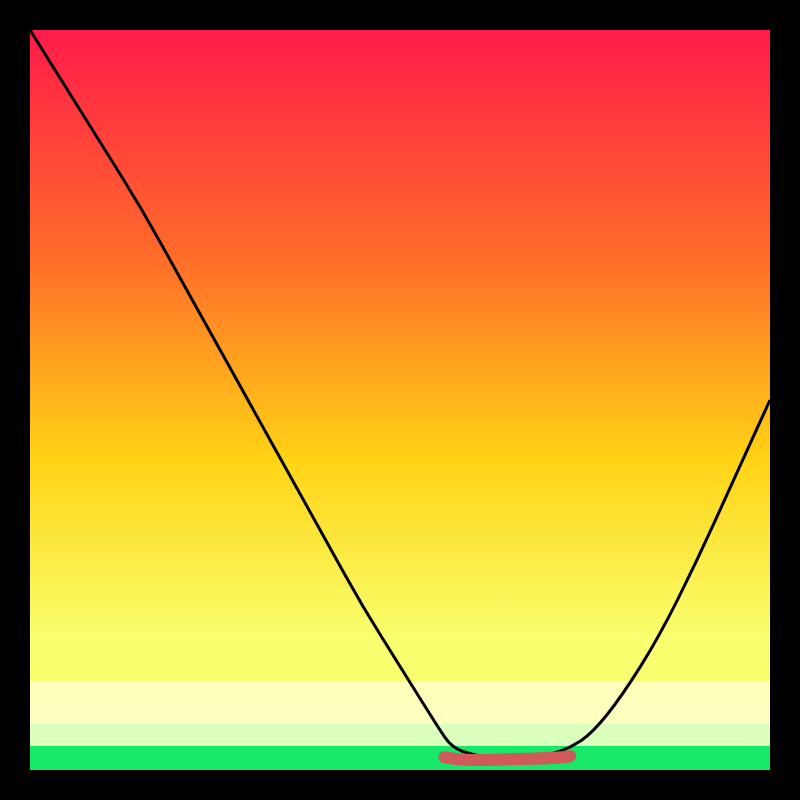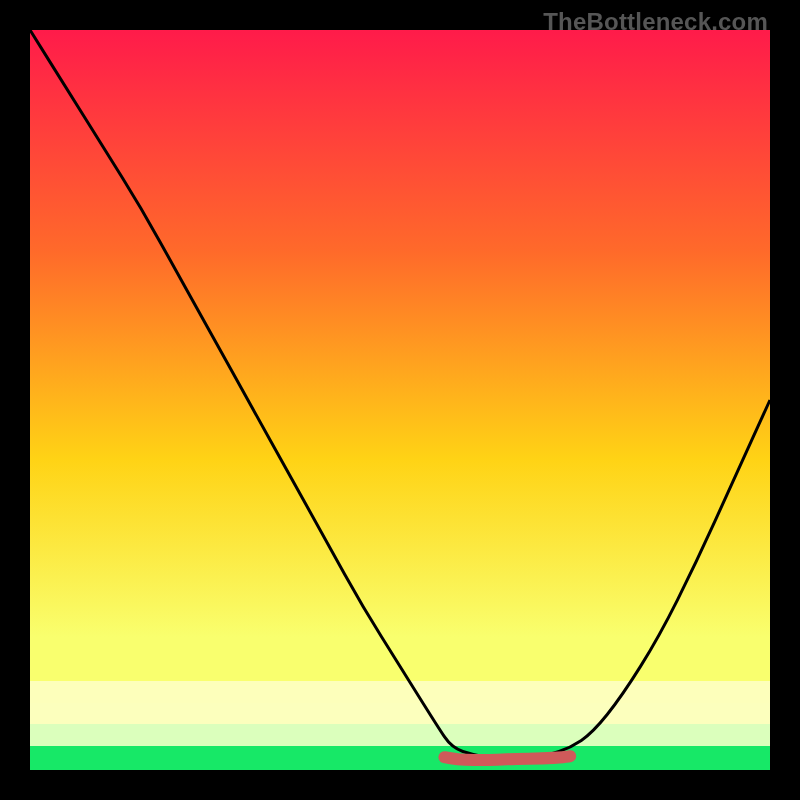--- a/index.html
+++ b/index.html
@@ -43,21 +43,20 @@
     position: absolute;
     left: 0; top: 0;
     width: 100%;
     height: 100%;
   }
 </style>
 </head>
 <body>
 
 <div class="stage" style="background: rgb(0, 0, 0);">
-  <div class="source">TheBottleneck.com</div>
 
   <div class="plot-area">
     <div class="grad-full" style="background: linear-gradient(rgb(255, 27, 74) 0%, rgb(255, 106, 42) 30%, rgb(255, 211, 21) 58%, rgb(249, 255, 110) 82%, rgb(249, 255, 110) 100%);"></div>
 
     <div class="band band-a" style="top: 651.2px; height: 22.2px; background: rgb(253, 255, 214); opacity: 0.75;"></div>
     <div class="band band-b" style="top: 673.4px; height: 20.72px; background: rgb(255, 255, 255); opacity: 0.55;"></div>
     <div class="band band-c" style="top: 694.12px; height: 22.2px; background: rgb(215, 255, 196); opacity: 0.9;"></div>
     <div class="band band-d" style="top: 716.32px; height: 23.68px; background: rgb(23, 232, 103); opacity: 1;"></div>
 
     <svg class="curve" viewBox="0 0 740 740" preserveAspectRatio="none">

